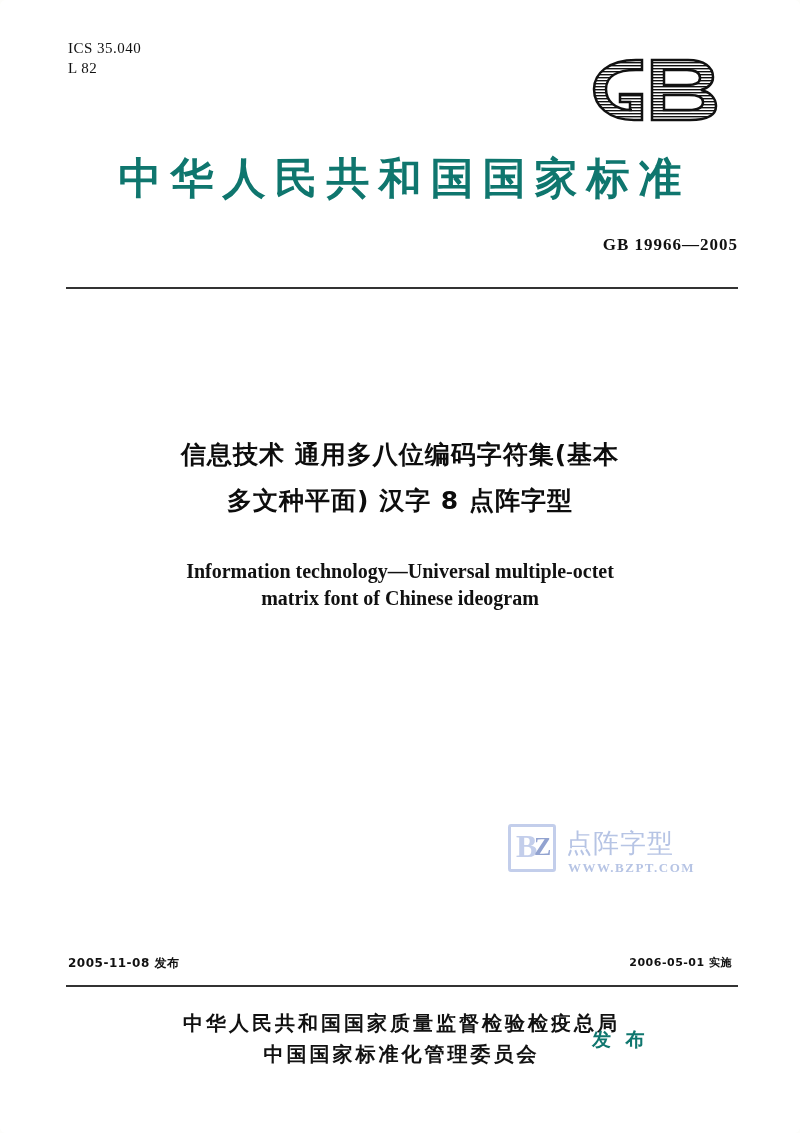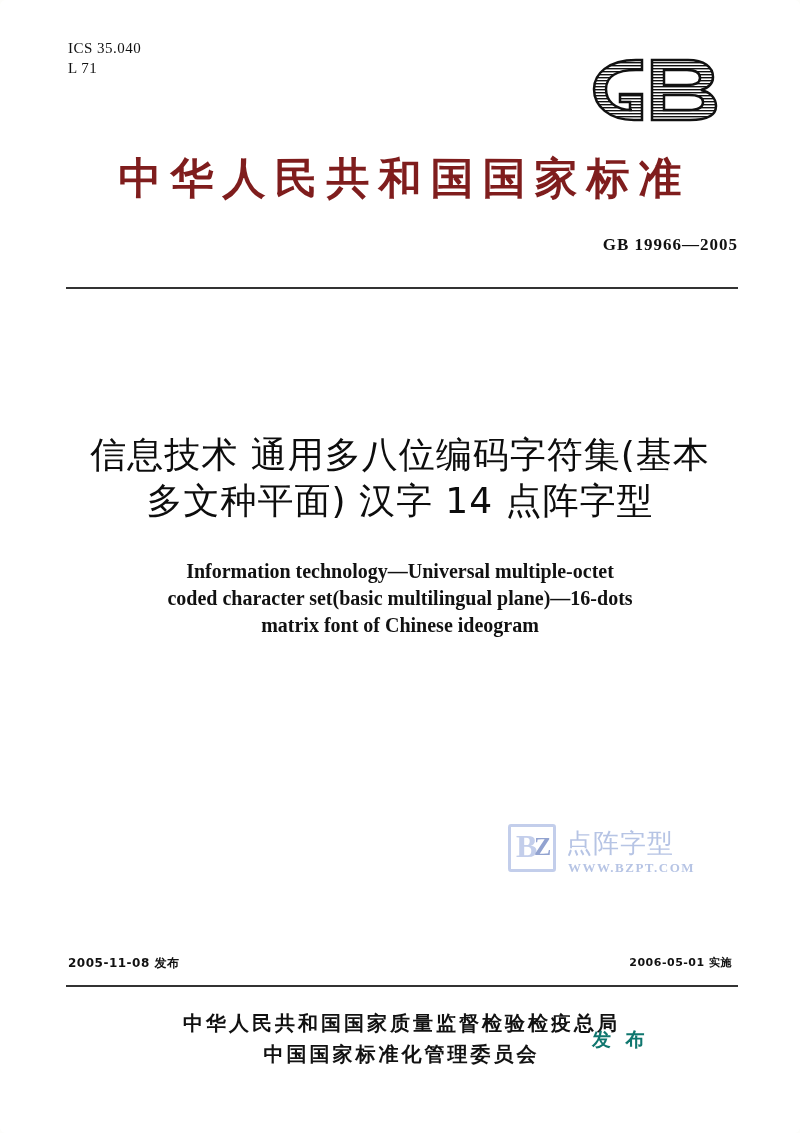--- a/index.html
+++ b/index.html
@@ -51,21 +51,21 @@
   .nat-title {
     position: absolute;
     left: 0;
     top: 150px;
     width: 800px;
     text-align: center;
     font-family: "DejaVu Sans", sans-serif;
     font-weight: bold;
     font-size: 43px;
     letter-spacing: 9px;
-    color: #7f1d1d;
+    color: #0f766e;
     text-indent: 9px;
   }
 
   .std-number {
     position: absolute;
     right: 62px;
     top: 235px;
     font-family: "Liberation Serif", serif;
     font-weight: bold;
     font-size: 17px;
@@ -83,22 +83,22 @@
   }
 
   
   .doc-title {
     position: absolute;
     left: 60px;
     top: 432px;
     width: 680px;
     text-align: center;
     font-family: "DejaVu Sans", sans-serif;
-    font-weight: normal;
-    font-size: 36px;
+    font-weight: bold;
+    font-size: 25px;
     line-height: 46px;
     color: #0d0d0d;
     letter-spacing: 1px;
   }
   .doc-title .line2 {
     display: block;
   }
 
   
   .doc-title-en {
@@ -225,21 +225,21 @@
   }
 </style>
 </head>
 <body>
 
 <div class="page">
   <div class="sheet">
 
     <div class="ics-block">
       <div>ICS 35.040</div>
-      <div>L 71</div>
+      <div>L 82</div>
     </div>
 
     <div class="gb-logo">
       <svg width="170" height="78" viewBox="0 0 170 78" xmlns="http://www.w3.org/2000/svg">
         <defs>
           <pattern id="hatch" width="3" height="3" patternUnits="userSpaceOnUse" patternTransform="rotate(0)">
             <rect width="3" height="3" fill="#ffffff"></rect>
             <rect width="3" height="1.4" fill="#111111"></rect>
           </pattern>
         </defs>
@@ -251,26 +251,25 @@
     </div>
 
     <div class="nat-title">中华人民共和国国家标准</div>
 
     <div class="std-number">GB  19966—2005</div>
 
     <div class="rule-top"></div>
 
     <div class="doc-title">
       <span class="line1">信息技术  通用多八位编码字符集(基本</span>
-      <span class="line2">多文种平面)  汉字 14 点阵字型</span>
+      <span class="line2">多文种平面)  汉字 8 点阵字型</span>
     </div>
 
     <div class="doc-title-en">
       <span>Information technology—Universal multiple-octet</span>
-      <span>coded character set(basic multilingual plane)—16-dots</span>
       <span>matrix font of Chinese ideogram</span>
     </div>
 
     <div class="watermark">
       <div class="wm-box"></div>
       <div class="wm-b">B</div>
       <div class="wm-z">Z</div>
       <div class="wm-text">点阵字型</div>
       <div class="wm-url">WWW.BZPT.COM</div>
     </div>

